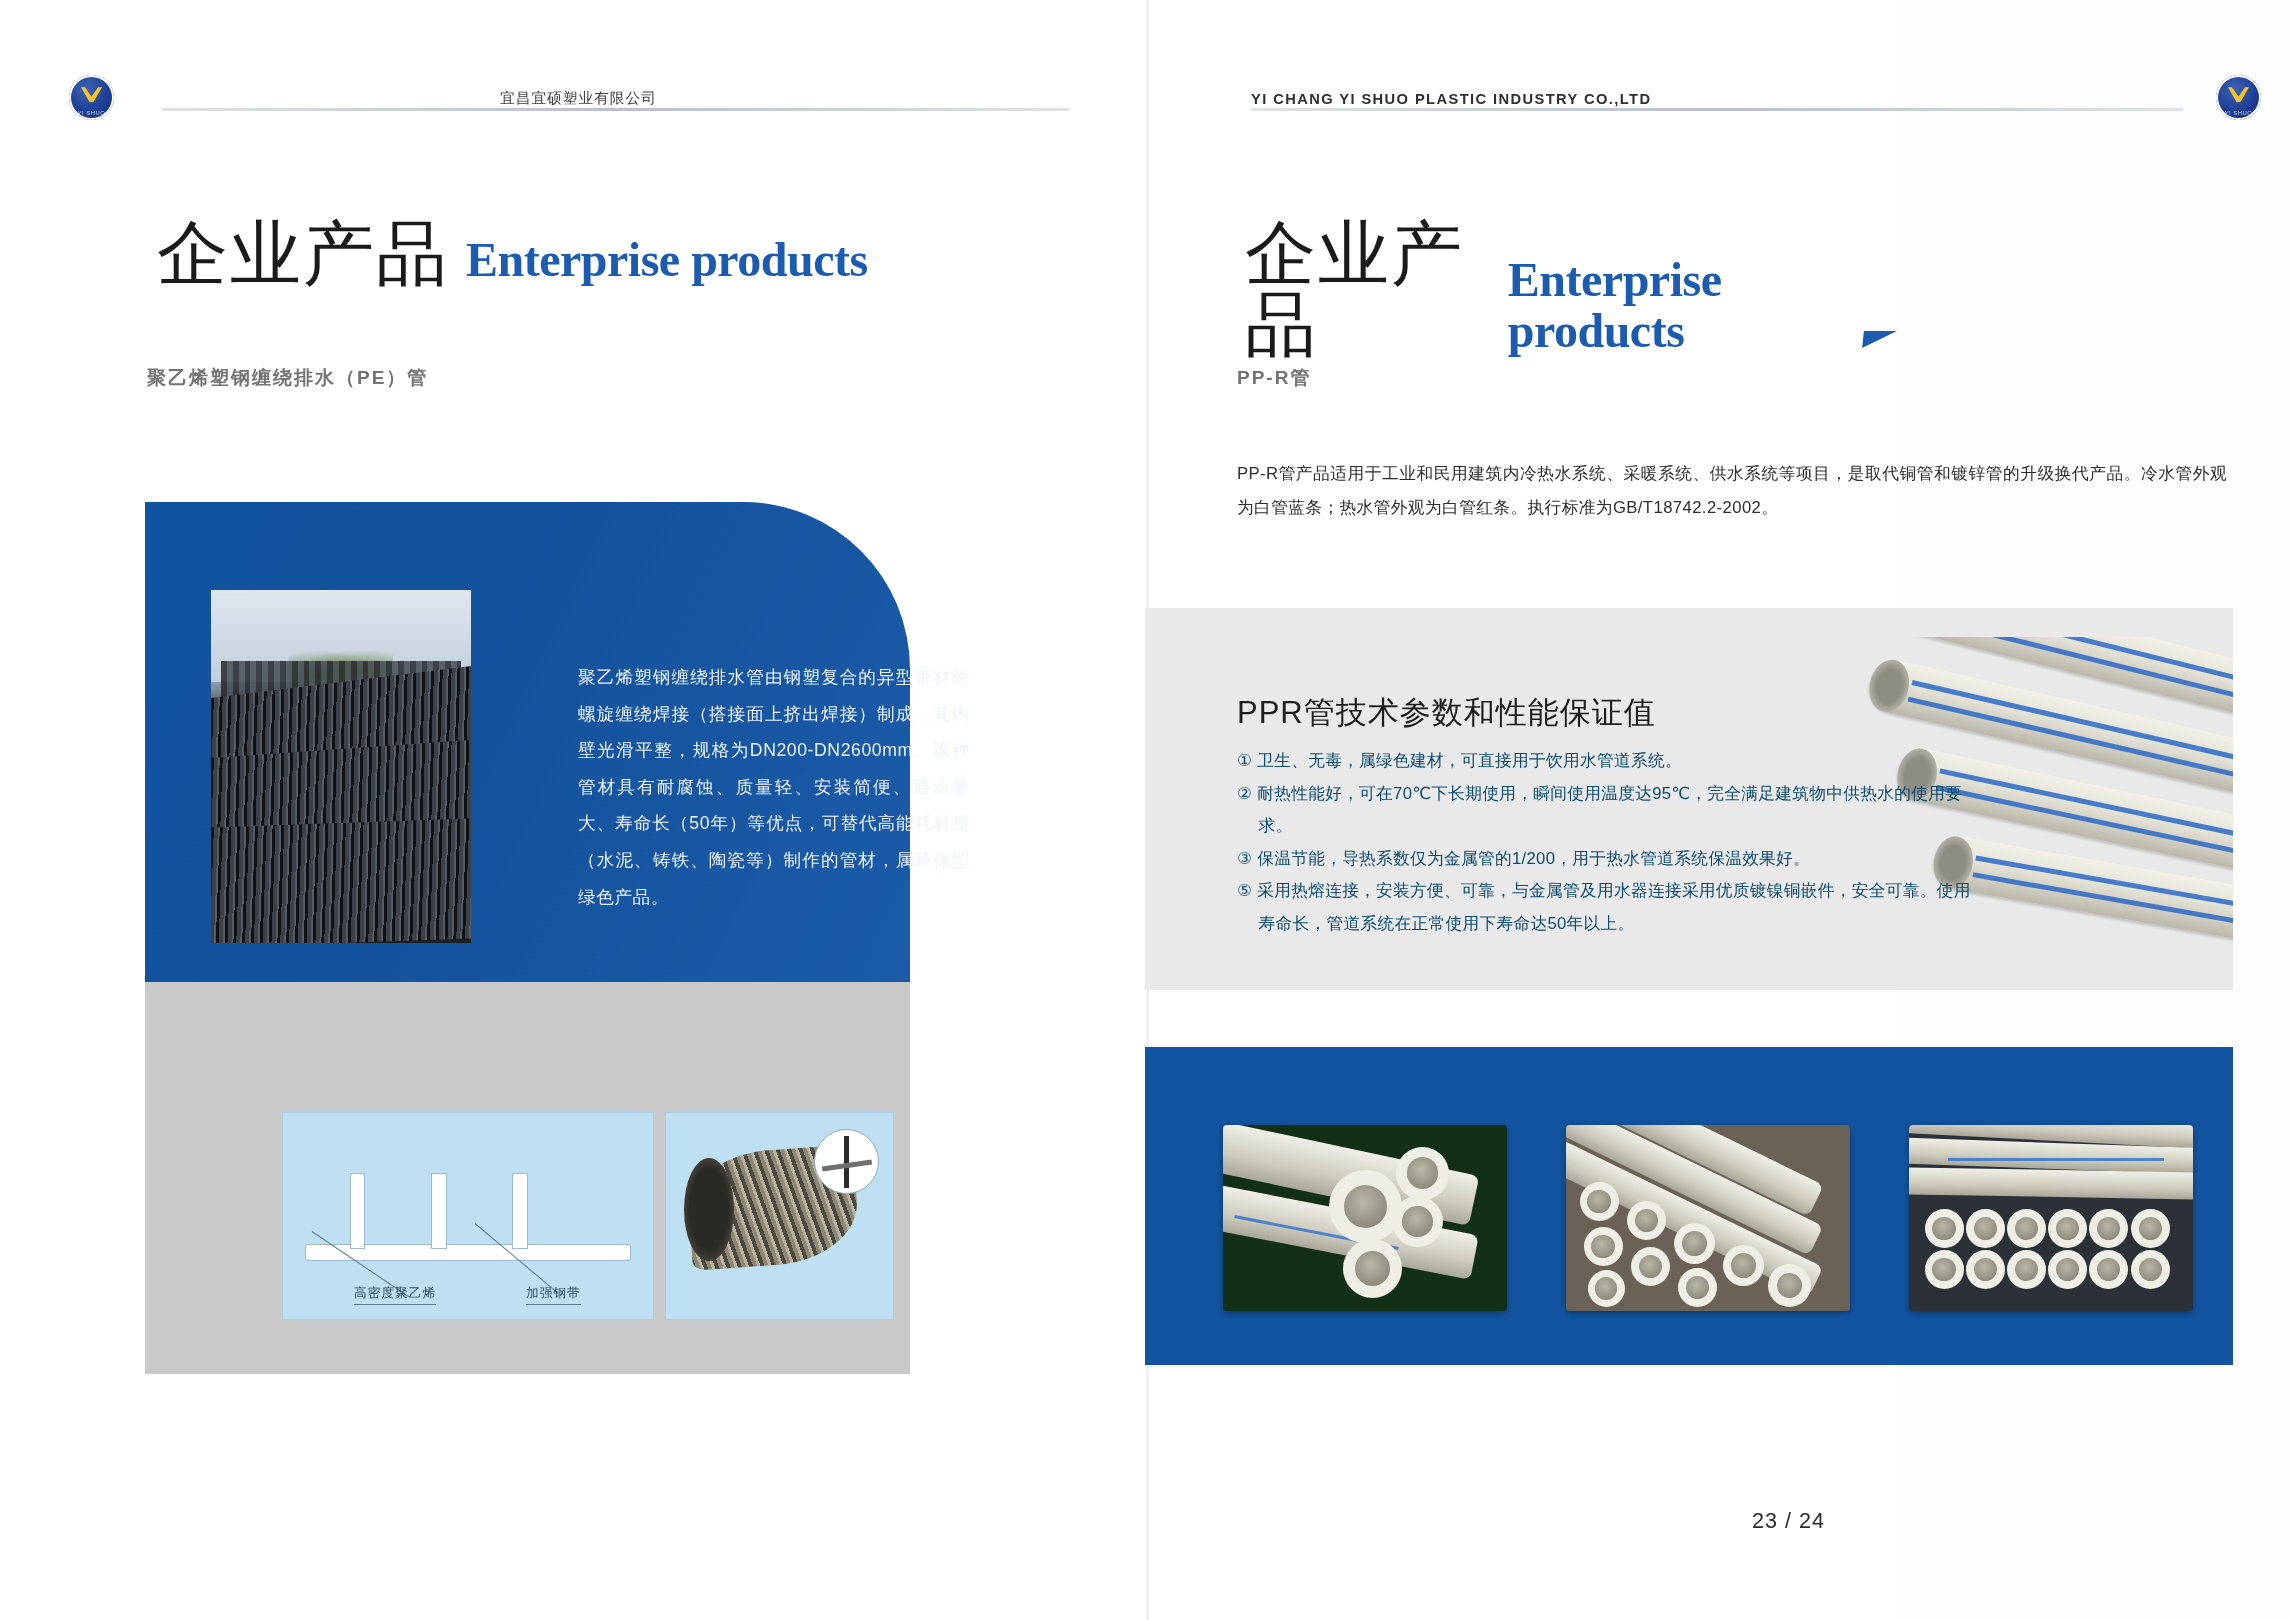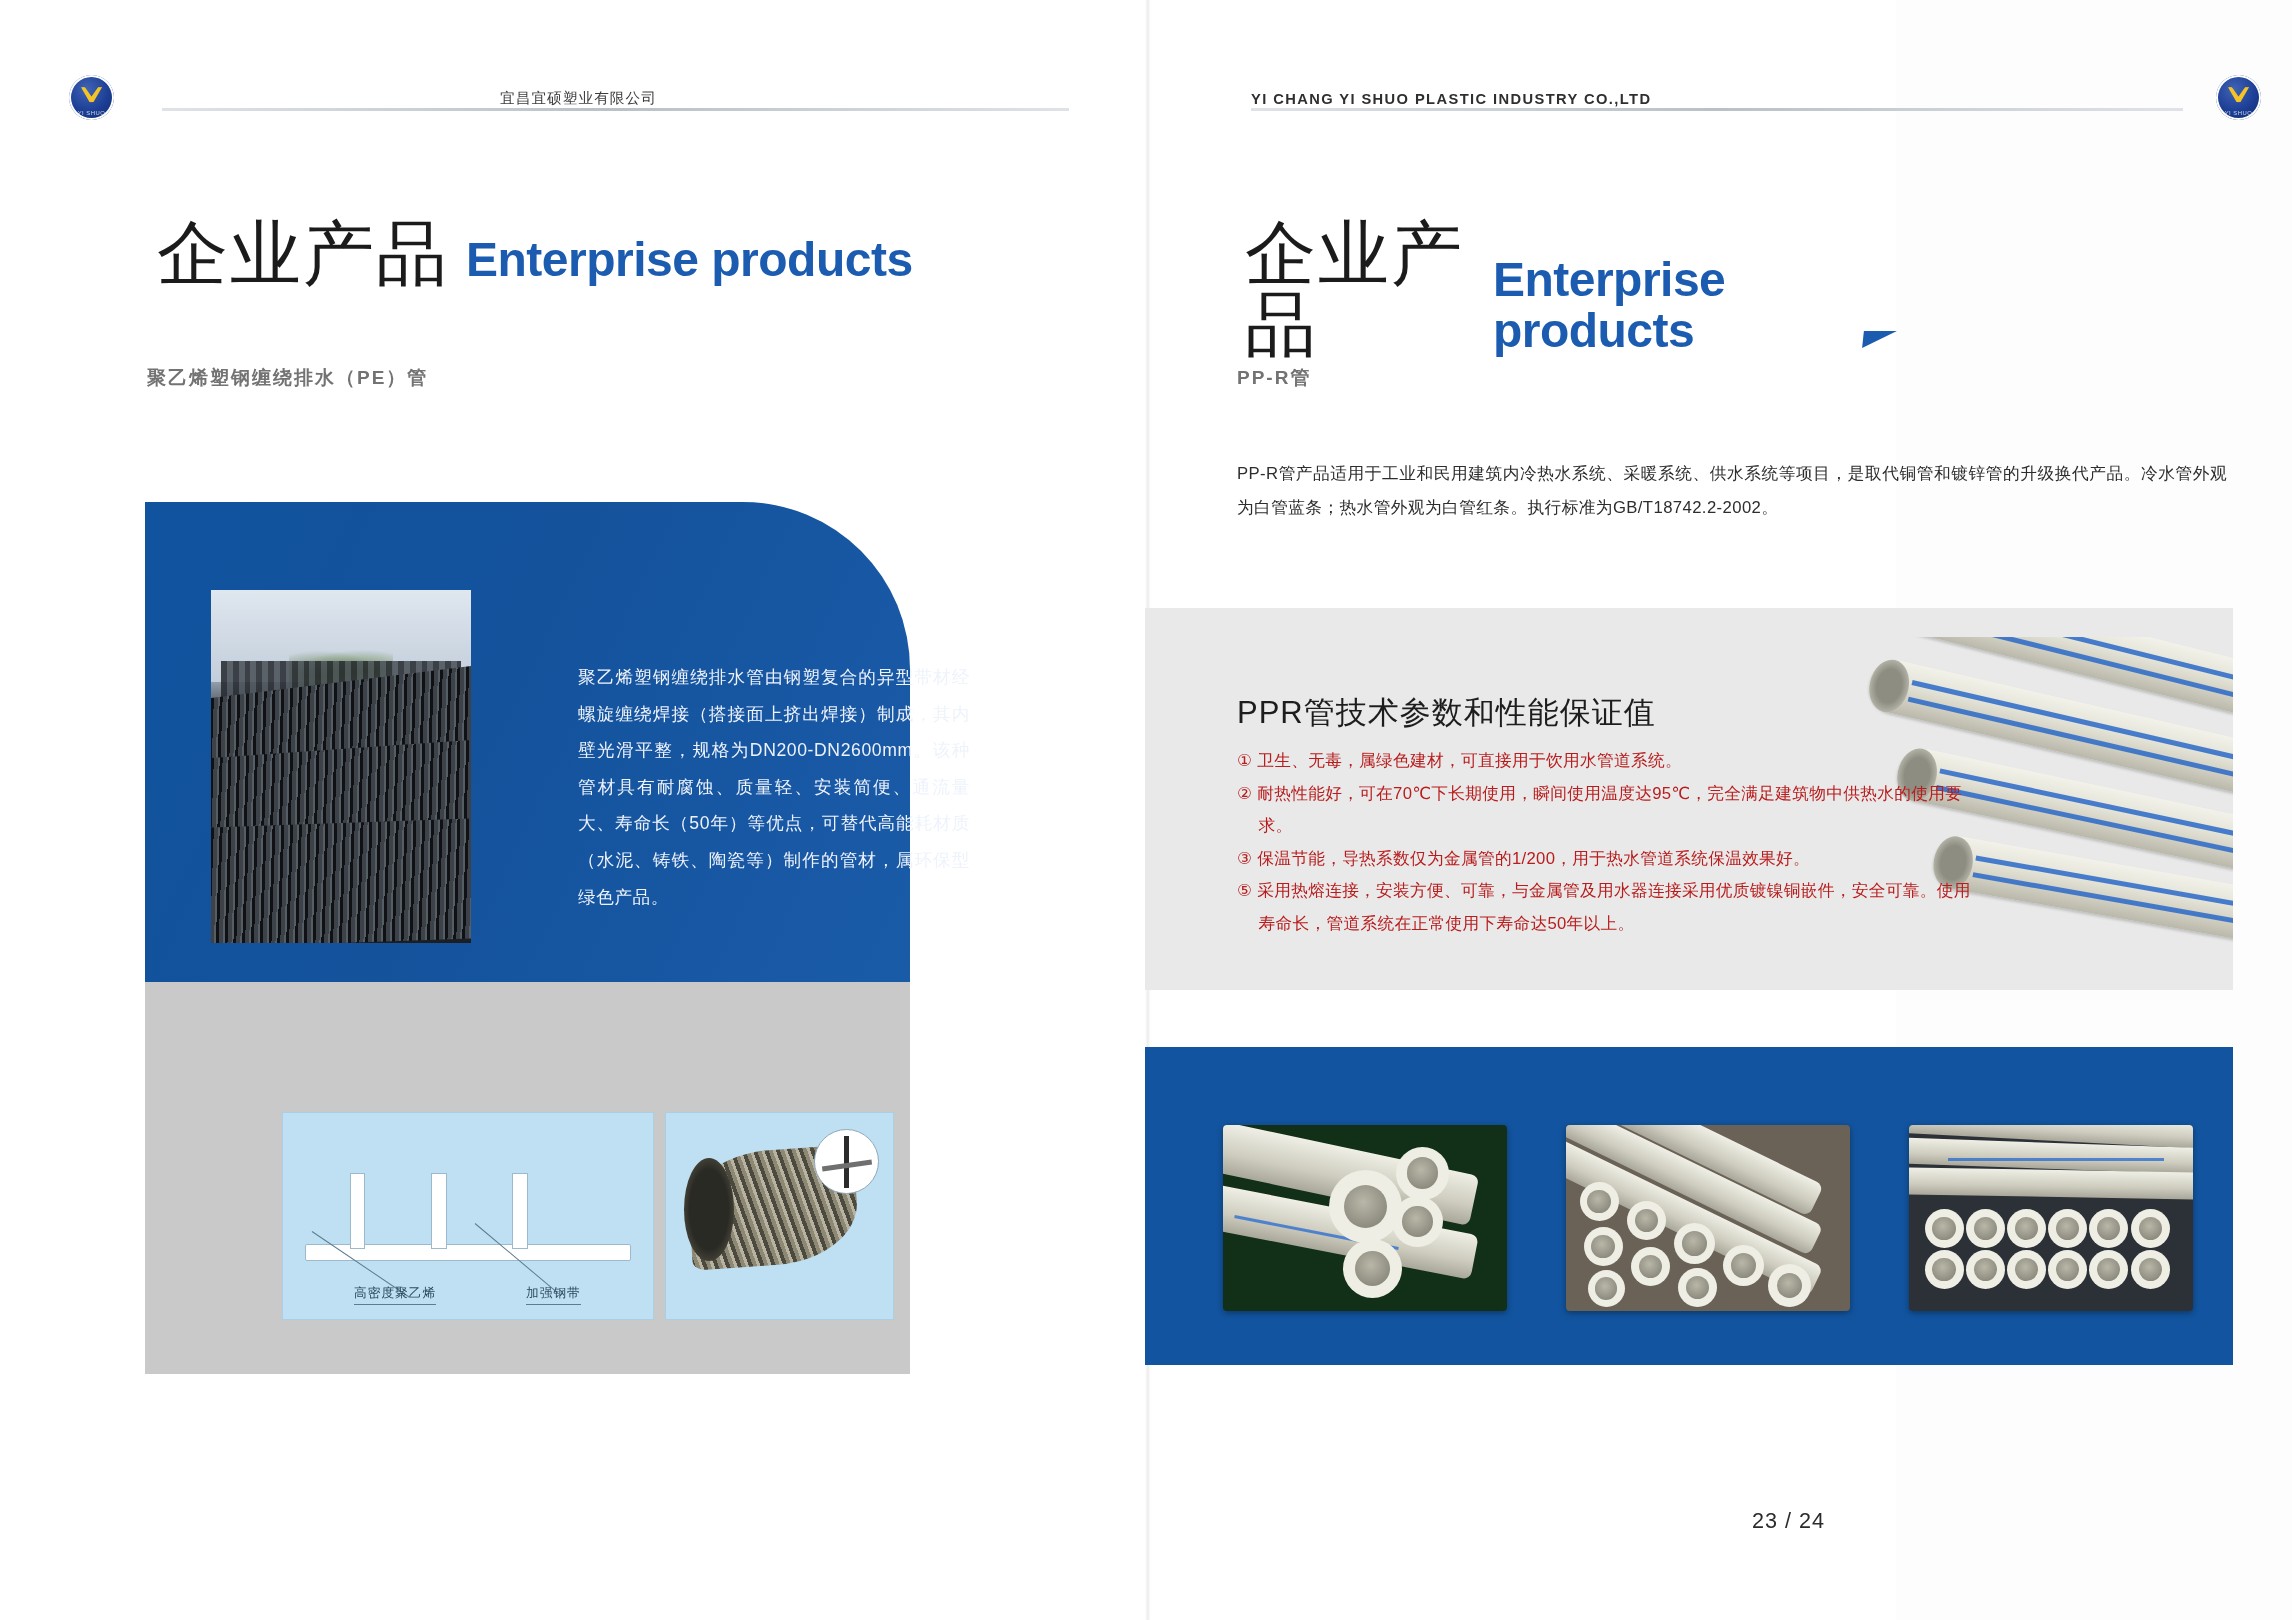--- a/index.html
+++ b/index.html
@@ -33,21 +33,21 @@
   .hdr-right .logo{right:0;top:3.9px;}
   .hdr-cn{position:absolute;left:431px;top:17.6px;font-size:14.7px;color:#3c3c3c;
           letter-spacing:1px;white-space:nowrap;}
   .hdr-en{position:absolute;left:0;top:19.6px;font-size:14.7px;color:#2f2f2f;
           letter-spacing:1.4px;white-space:nowrap;font-weight:600;}
   
   .title-row{position:absolute;display:flex;align-items:flex-end;gap:17px;}
   .title-cn{font-size:71px;line-height:1;color:#1b1b1b;letter-spacing:2px;
             font-family:"DejaVu Sans",sans-serif;font-weight:400;}
   .title-en{font-size:48px;line-height:1.05;color:#1b5cb0;font-weight:bold;
-            letter-spacing:-0.5px;padding-bottom:3.9px;}
+            letter-spacing:-0.5px;padding-bottom:3.9px;font-family:Liberation Serif, serif;}
   .title-arrow{width:0;height:0;border-left:33px solid #1b5cb0;
             border-bottom:17.6px solid transparent;border-top:0 solid transparent;
             margin-bottom:11.8px;transform:skewX(-6deg);}
   
   .subhead{position:absolute;font-size:19px;color:#737373;letter-spacing:2px;font-weight:bold;}
   
   .blue-panel{position:absolute;left:145px;top:502px;width:765px;height:480px;
               background:linear-gradient(115deg,#11539f 0%,#14529c 45%,#1a5ba8 100%);
               border-top-right-radius:167px;}
   .photo-pipes{position:absolute;left:211px;top:590px;width:260px;height:353px;
@@ -95,21 +95,21 @@
         background:#2b2b2b;}
   .callout::after{content:"";position:absolute;left:10%;top:52%;width:80%;height:4.9px;
         background:#6f6f6f;transform:rotate(-8deg);}
   
   .intro{position:absolute;left:1237px;top:457px;width:990px;
         font-size:16.7px;line-height:2.05;color:#2d2d2d;letter-spacing:0.4px;text-align:justify;}
   .spec-panel{position:absolute;left:1145px;top:608px;width:1088px;height:382px;
         background:#e9e9e9;overflow:hidden;}
   .spec-title{position:absolute;left:1237px;top:692px;font-size:31px;color:#1d1d1d;letter-spacing:1px;}
   .spec-list{position:absolute;left:1237px;top:745px;width:745px;
-        font-size:16.7px;line-height:1.95;color:#b91c1c;letter-spacing:0.3px;}
+        font-size:16.7px;line-height:1.95;color:#0c4a6e;letter-spacing:0.3px;}
   .spec-list li{list-style:none;margin:0;padding:0;text-indent:-21.6px;padding-left:21.6px;}
   .spec-list ul{margin:0;padding:0;}
   .ppr-photo{position:absolute;right:0;top:29px;width:461px;height:323px;overflow:hidden;}
   .ppr-pipe{position:absolute;height:53px;border-radius:25.5px;
         background:linear-gradient(180deg,#f3f2ea 0%,#e4e3d7 40%,#cfcec0 72%,#b9b8aa 100%);
         box-shadow:0 2px 2.9px rgba(0,0,0,.18);transform-origin:right center;}
   .ppr-pipe::after{content:"";position:absolute;left:0;top:50%;transform:translateY(-50%);
         width:39px;height:53px;border-radius:50%;
         background:radial-gradient(ellipse at 50% 50%,#8e8d82 0 45%,#dedccf 100%);}
   .ppr-stripe{position:absolute;left:41px;right:9.8px;top:15.7px;height:4.9px;background:#2a68c8;opacity:.85;}

